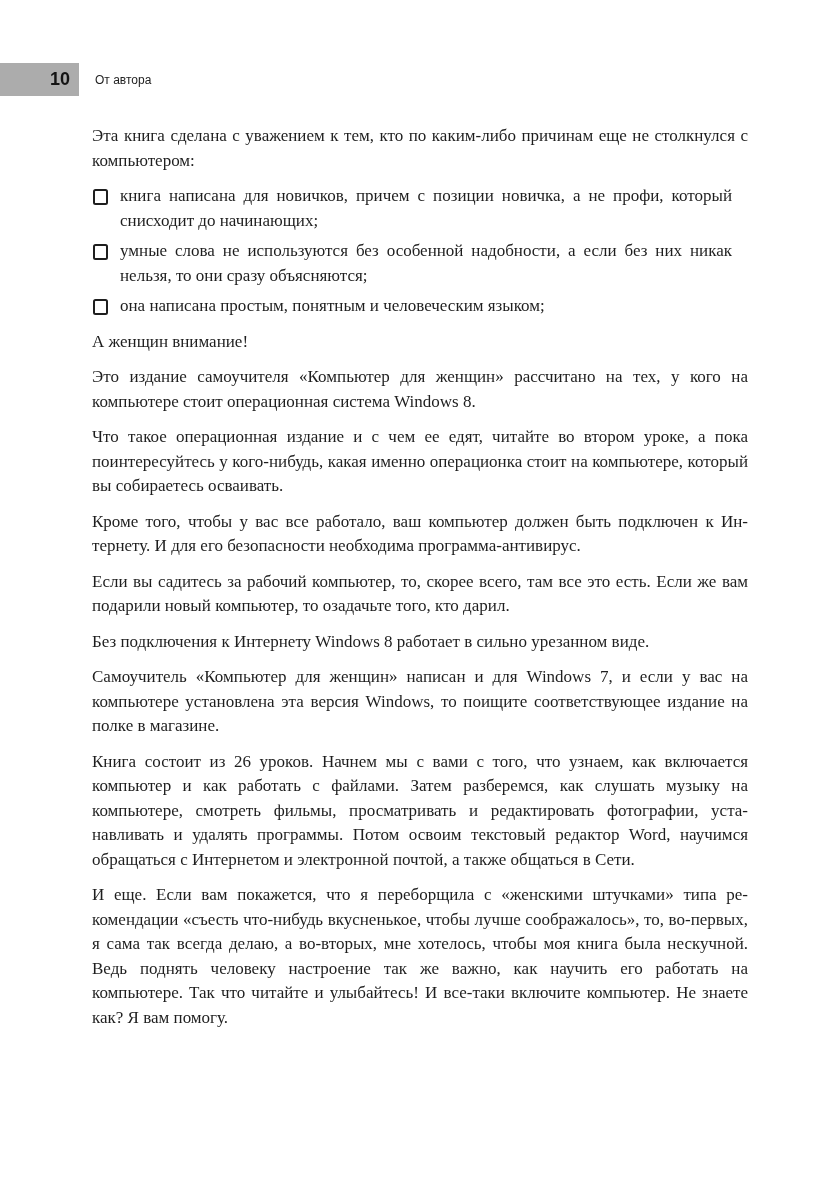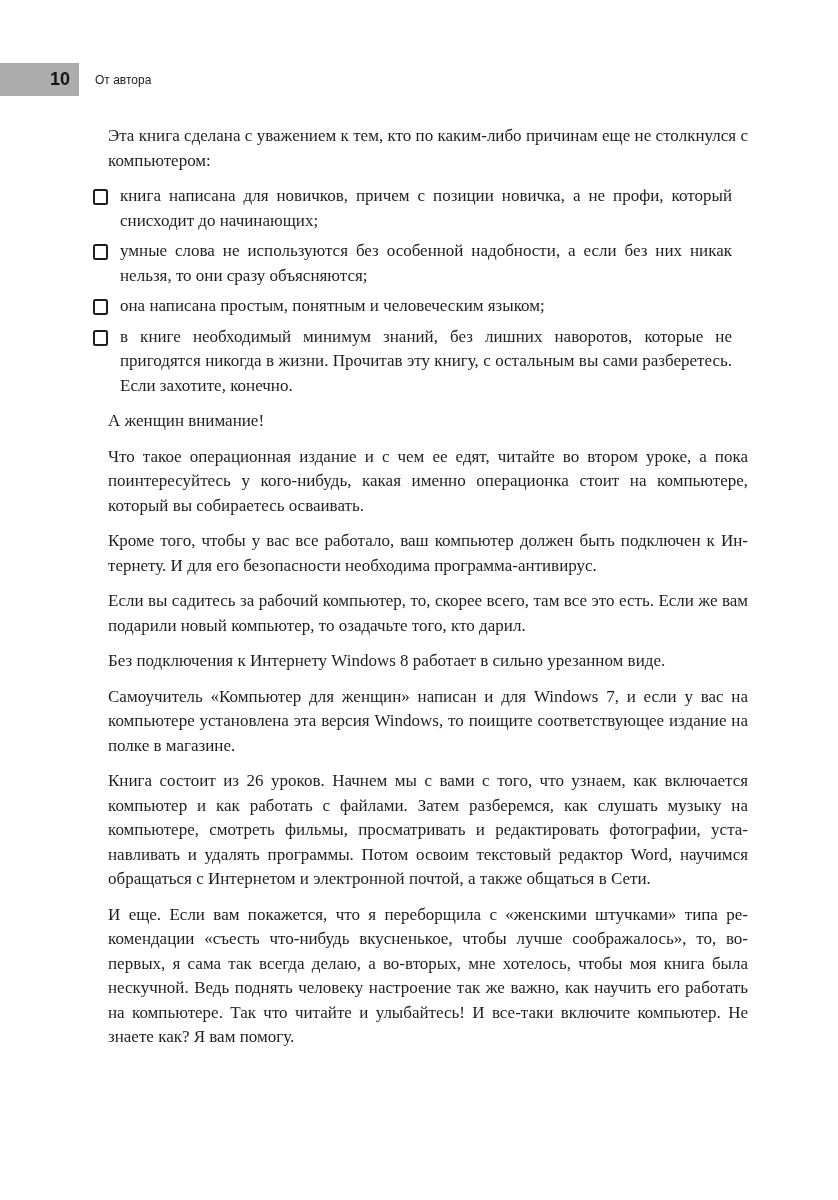--- a/index.html
+++ b/index.html
@@ -51,21 +51,21 @@
   .content {
     position: absolute;
     left: 92px;
     top: 124px;
     width: 656px;
     font-size: 17px;
     line-height: 24.5px;
     text-align: justify;
   }
   .content p {
-    margin: 0 0 11px 16px;
+    margin: 0 0 11px 0;
   }
   ul.checklist {
     list-style: none;
     margin: 0 16px 11px 0;
     padding: 0;
   }
   ul.checklist li {
     position: relative;
     padding-left: 28px;
     margin: 0 0 6px 0;
@@ -101,27 +101,24 @@
         <span>книга написана для новичков, причем с позиции новичка, а не профи, который снисходит до начинающих;</span>
       </li>
       <li>
         <span class="check"></span>
         <span>умные слова не используются без особенной надобности, а если без них никак нельзя, то они сразу объясняются;</span>
       </li>
       <li>
         <span class="check"></span>
         <span>она написана простым, понятным и человеческим языком;</span>
       </li>
-      <li>
-        <span class="check"></span>
-        <span>в книге необходимый минимум знаний, без лишних наворотов, которые не пригодятся никогда в жизни. Прочитав эту книгу, с остальным вы сами разбе­ретесь. Если захотите, конечно.</span>
-      </li>
     </ul>
 
     <p>А женщин внимание!</p>
+    <p>Это издание самоучителя «Компьютер для женщин» рассчитано на тех, у кого на компьютере стоит операционная система Windows 8.</p>
     <p>Что такое операционная издание и с чем ее едят, читайте во втором уроке, а пока поинтересуйтесь у кого-нибудь, какая именно операционка стоит на компьютере, который вы собираетесь осваивать.</p>
     <p>Кроме того, чтобы у вас все работало, ваш компьютер должен быть подключен к Ин­тернету. И для его безопасности необходима программа-антивирус.</p>
     <p>Если вы садитесь за рабочий компьютер, то, скорее всего, там все это есть. Если же вам подарили новый компьютер, то озадачьте того, кто дарил.</p>
     <p>Без подключения к Интернету Windows 8 работает в сильно урезанном виде.</p>
     <p>Самоучитель «Компьютер для женщин» написан и для Windows 7, и если у вас на компьютере установлена эта версия Windows, то поищите соответствующее изда­ние на полке в магазине.</p>
     <p>Книга состоит из 26 уроков. Начнем мы с вами с того, что узнаем, как включается компьютер и как работать с файлами. Затем разберемся, как слушать музыку на компьютере, смотреть фильмы, просматривать и редактировать фотографии, уста­навливать и удалять программы. Потом освоим текстовый редактор Word, научим­ся обращаться с Интернетом и электронной почтой, а также общаться в Сети.</p>
     <p>И еще. Если вам покажется, что я переборщила с «женскими штучками» типа ре­комендации «съесть что-нибудь вкусненькое, чтобы лучше соображалось», то, во-первых, я сама так всегда делаю, а во-вторых, мне хотелось, чтобы моя книга была нескучной. Ведь поднять человеку настроение так же важно, как научить его работать на компьютере. Так что читайте и улыбайтесь! И все-таки включите ком­пьютер. Не знаете как? Я вам помогу.</p>
 
   </div>
 </div>

